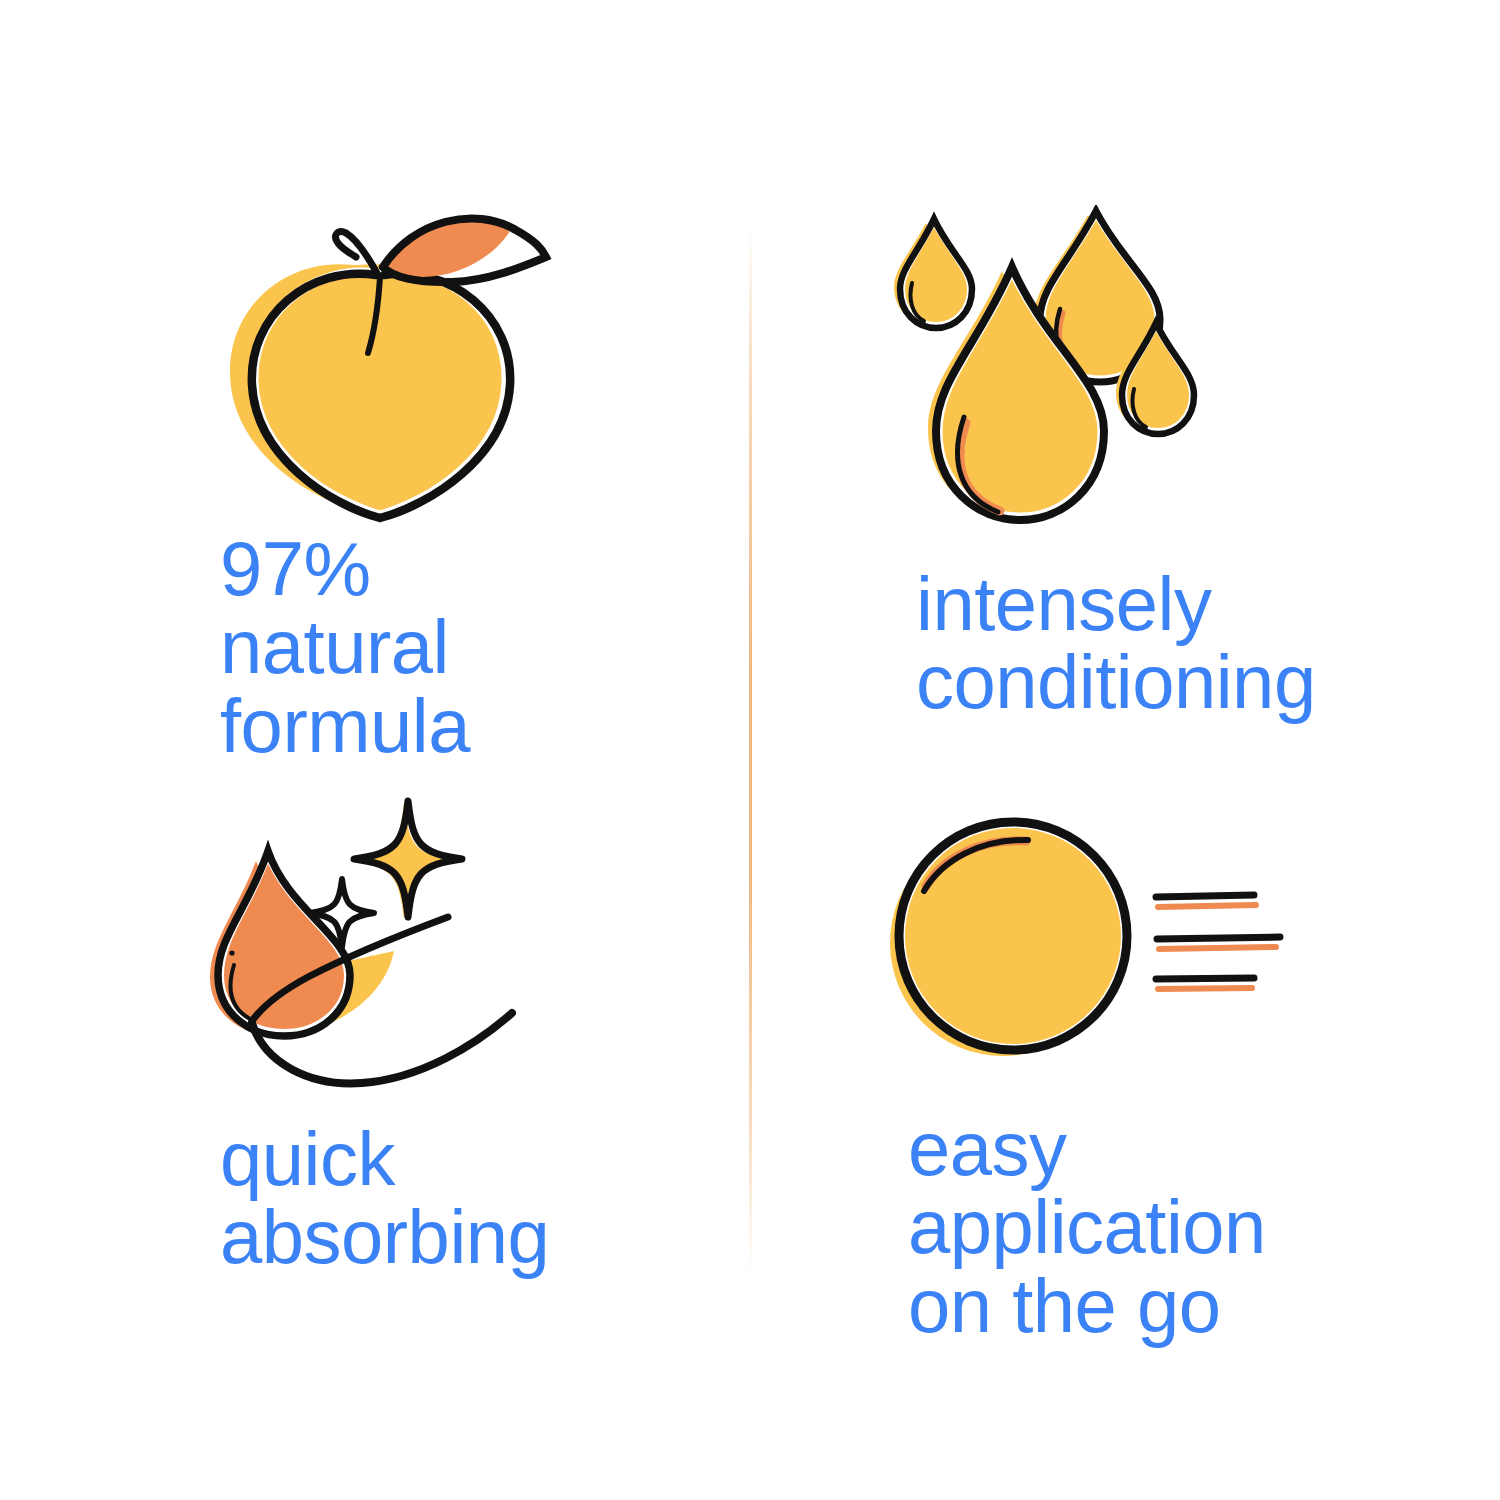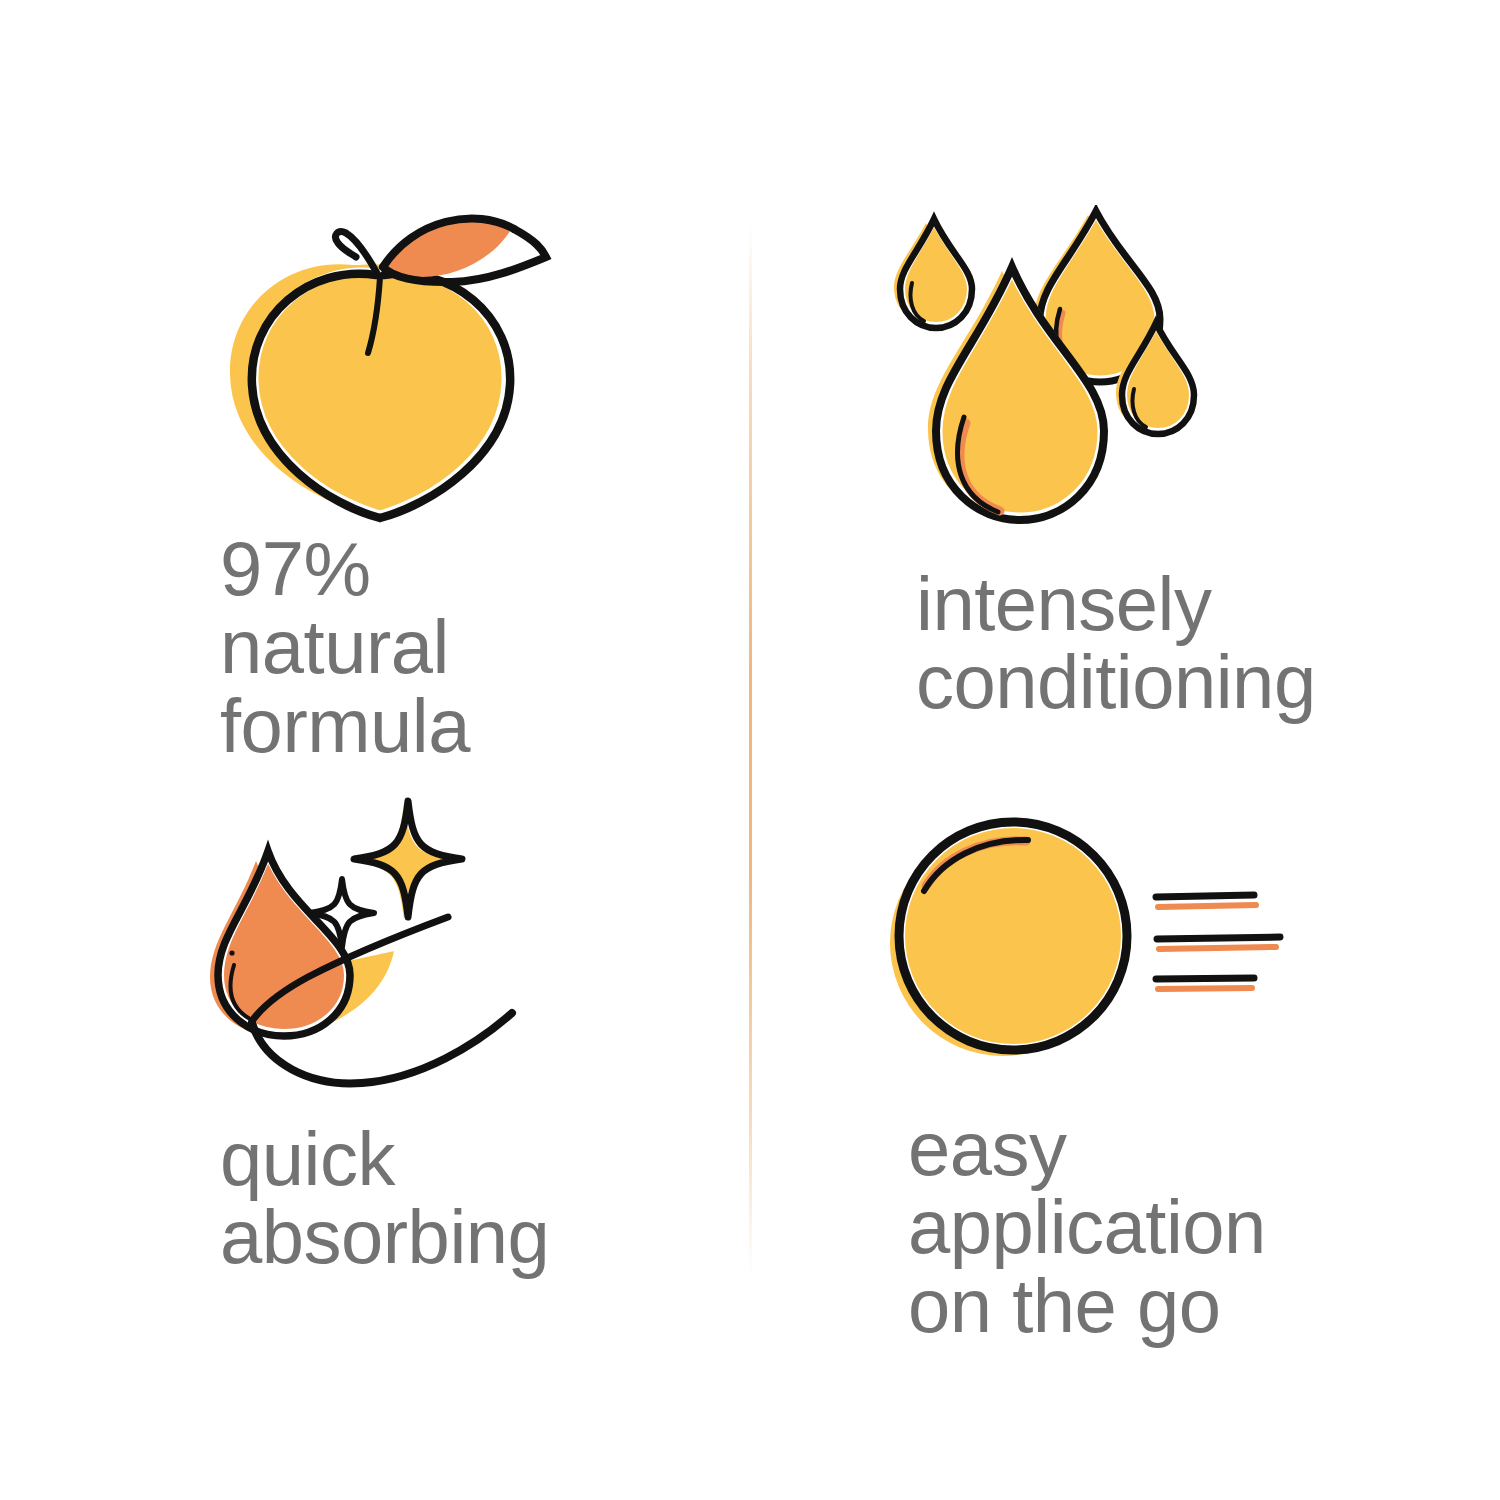--- a/index.html
+++ b/index.html
@@ -46,21 +46,21 @@
 
   .icon-wrap {
     position: absolute;
     top: 0;
     left: 0;
   }
 
   .caption {
     position: absolute;
     left: 30px;
-    color: #737373;
+    color: #3b82f6;
     font-family: "Liberation Sans", sans-serif;
     font-size: 76px;
     line-height: 1.03;
     letter-spacing: -0.5px;
     font-weight: 400;
     white-space: pre-line;
   }
   .cap-tl { top: 325px; }
   .cap-tr { top: 360px; left: 28px; margin-left: 8px; }
   .cap-bl { top: 325px; }

